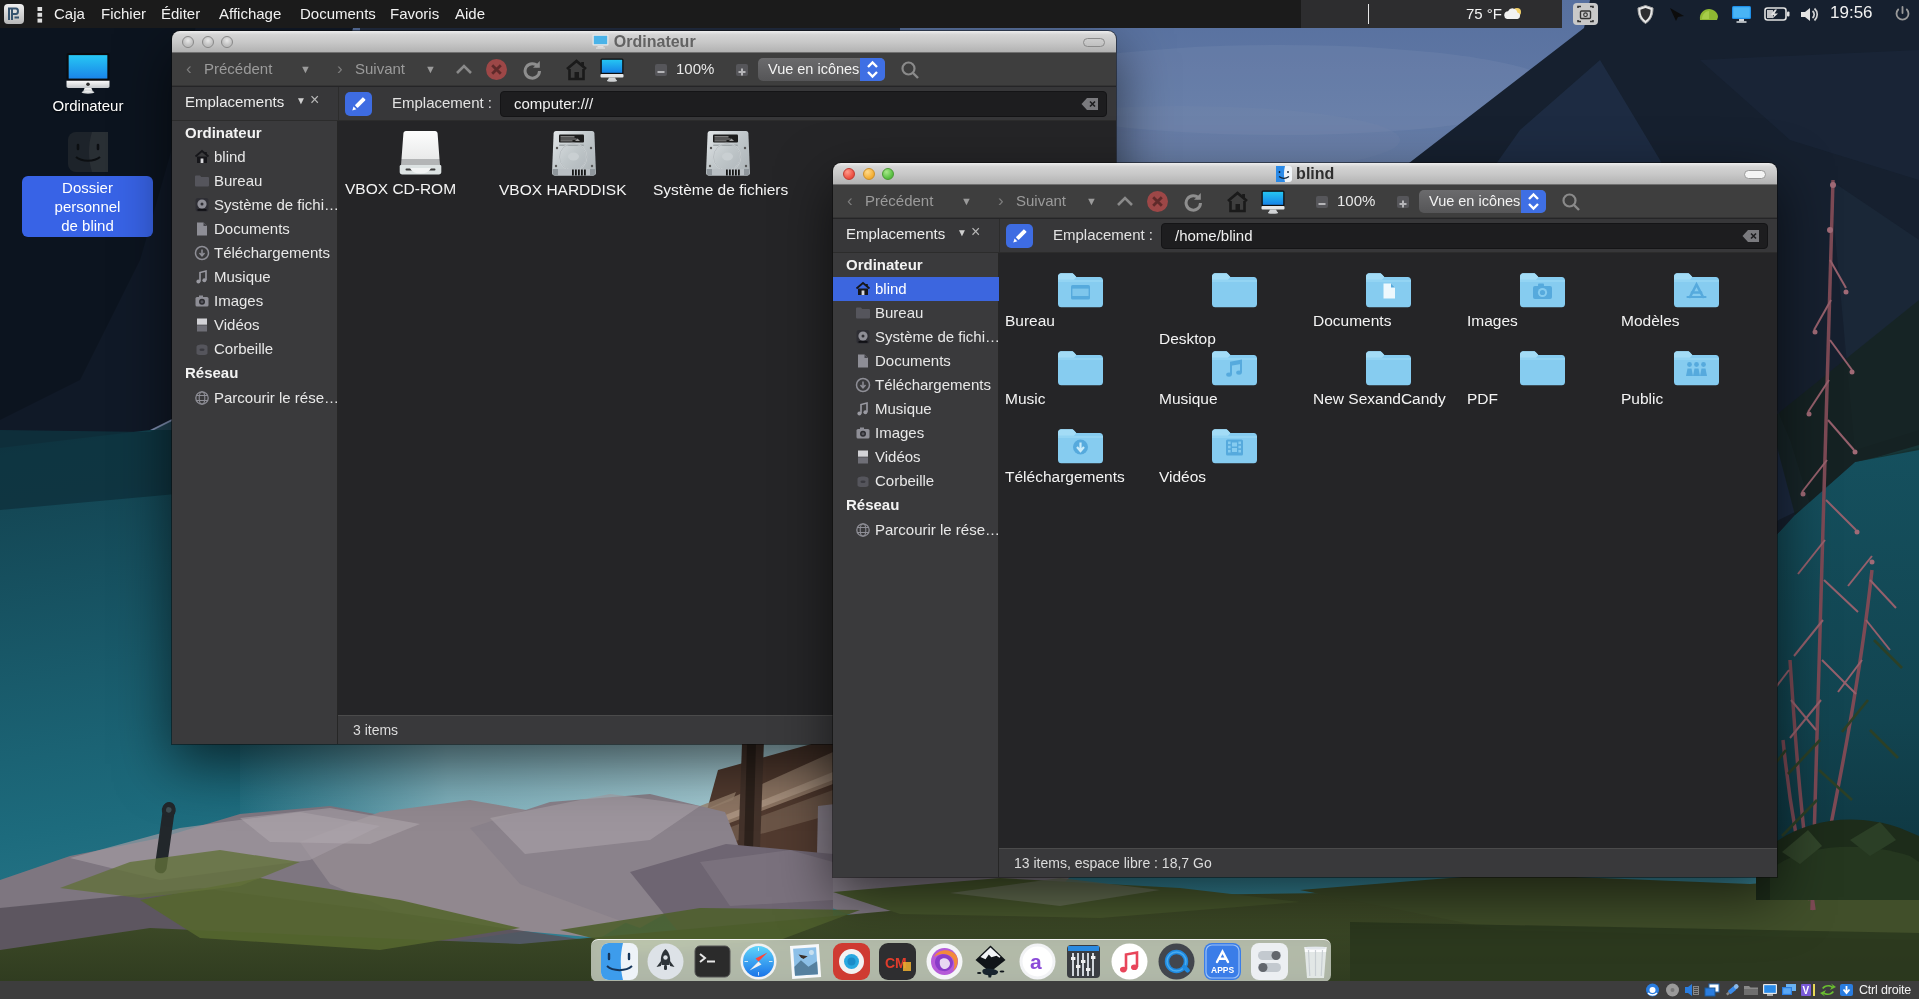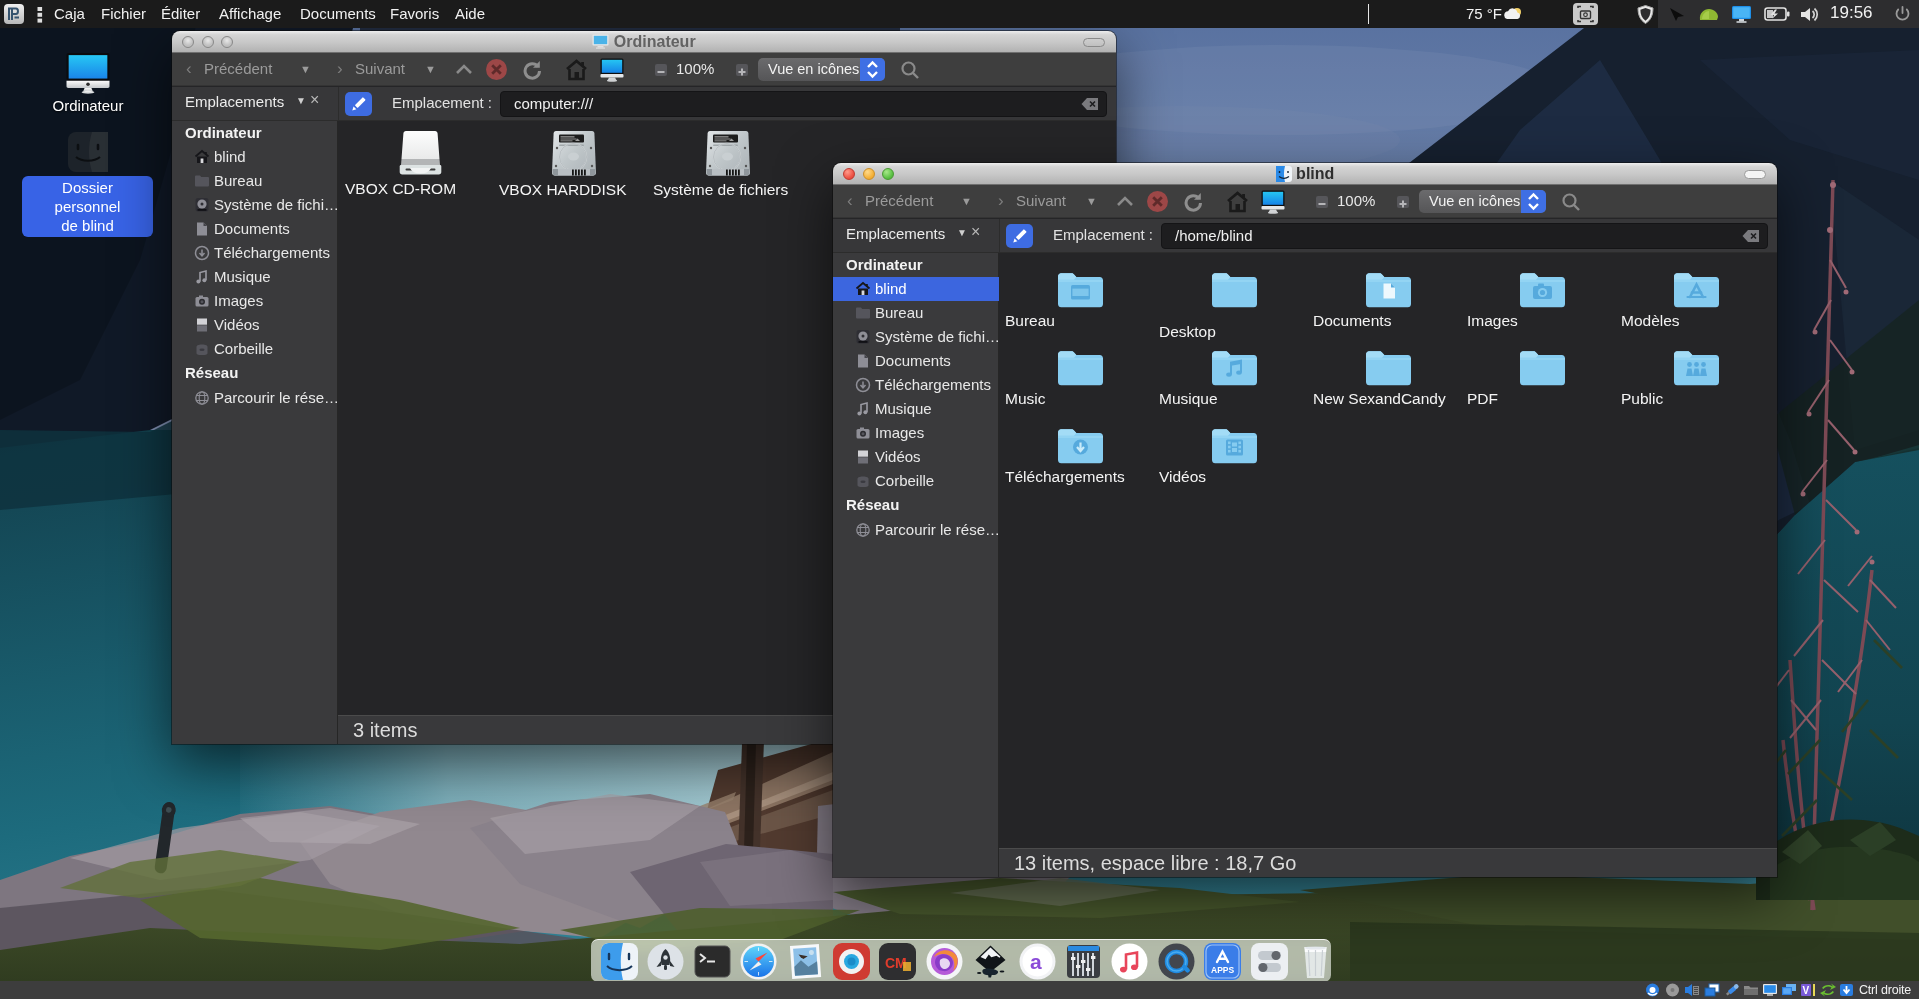--- a/index.html
+++ b/index.html
@@ -1,34 +1,34 @@
 <!DOCTYPE html>
 <html><head><meta charset="utf-8"><title>d</title><style>
 *{margin:0;padding:0;box-sizing:border-box}
 html,body{width:1919px;height:999px;overflow:hidden;font-family:"Liberation Sans",sans-serif;background:#222}
 #stage{position:relative;width:1919px;height:999px;overflow:hidden}
 .abs{position:absolute}
 
-#menubar{position:absolute;left:0;top:0;width:1919px;height:28px;background:#1b1b1b;color:#f1f1f1;font-size:15px;z-index:50}
+#menubar{position:absolute;left:0;top:0;width:1562px;height:28px;background:#1b1b1b;color:#f1f1f1;font-size:15px;z-index:50}
 #menubar .mi{position:absolute;top:4px;line-height:20px}
 #traysec{position:absolute;right:0;top:0;width:261px;height:28px;background:#2d2d2f}
 
 .win{position:absolute;border-radius:8px 8px 0 0;box-shadow:0 0 0 1px rgba(10,10,10,.5),0 20px 55px rgba(0,0,0,.6);background:#252527}
 .titlebar{position:absolute;left:0;top:0;right:0;height:22px;border-radius:8px 8px 0 0;
  background:linear-gradient(#ededed,#d4d4d4 18%,#c7c7c7 55%,#b2b2b2);border-bottom:1px solid #6f6f6f}
 .title{position:absolute;top:0;left:0;right:0;text-align:center;font-size:16px;font-weight:bold;line-height:22px}
 .tlights{position:absolute;left:10px;top:5px;height:13px}
 .tlights span{display:inline-block;width:12px;height:12px;border-radius:50%;margin-right:7.5px;vertical-align:top}
 .holo span{background:radial-gradient(circle at 50% 35%,#e8e8e8,#c0c0c0 60%);border:1px solid #888}
 .pill{position:absolute;right:11px;top:7px;width:22px;height:9px;border-radius:5px}
 .toolbar{position:absolute;left:0;top:22px;right:0;height:33px;background:#3e3e3e;border-bottom:1px solid #343434;color:#9b9b9b;font-size:15px}
 .locrow{position:absolute;left:0;top:56px;right:0;height:34px;background:#373739;border-bottom:1px solid #2c2c2c;color:#ececec;font-size:15px}
 .sidebar{position:absolute;left:0;top:90px;bottom:0;width:166px;background:#3a3a3c;border-right:1px solid #262626;color:#e8e8e8;font-size:15px}
 .content{position:absolute;left:166px;top:90px;right:0;bottom:0;background:#252527}
-.statusbar{position:absolute;left:0;right:0;bottom:0;height:29px;background:#39393b;border-top:1px solid #4b4b4b;color:#dcdcdc;font-size:20px;line-height:28px;padding-left:15px}
+.statusbar{position:absolute;left:0;right:0;bottom:0;height:29px;background:#39393b;border-top:1px solid #4b4b4b;color:#dcdcdc;font-size:14px;line-height:28px;padding-left:15px}
 .srow{position:absolute;left:0;width:166px;height:24px;line-height:24px;white-space:nowrap}
 .srow svg{position:absolute;left:22px;top:4px}
 .srow .stx{position:absolute;left:42px;top:0}
 .shead{position:absolute;left:13px;width:150px;height:24px;line-height:24px;font-weight:bold;color:#f3f3f3}
 .gitem{position:absolute;width:150px;color:#f4f4f4;font-size:15.5px;line-height:18.5px}
 .gitem svg{display:block;margin:0 auto}
 .tbt{position:absolute;top:0;height:33px;line-height:32px}
 
 #dock{position:absolute;left:591px;top:939px;width:740px;height:43px;background:rgba(246,248,245,.62);border-radius:7px;border-top:1px solid rgba(255,255,255,.85);backdrop-filter:blur(6px) brightness(1.3);z-index:40}
 #dock .di{position:absolute;top:3px;width:37px;height:37px}
@@ -714,21 +714,21 @@
             </g>
           </svg>
           <div style="margin-top:3px">Bureau</div>
         </div>
         <div class="gitem" style="left:160px;top:18px">
           <svg width="47" height="38" viewBox="0 0 47 38">
 <path d="M1,5.5 C1,3.6 2.4,2.2 4.2,2.2 L14.5,2.2 C15.6,2.2 16.3,2.6 17,3.4 L19.3,6 L42.8,6 C44.7,6 46,7.3 46,9.2 L46,33 C46,35 44.7,36.3 42.8,36.3 L4.2,36.3 C2.4,36.3 1,35 1,33 Z" fill="#86ccf0"></path>
 <path d="M1,8.8 L1,5.5 C1,3.6 2.4,2.2 4.2,2.2 L14.5,2.2 C15.6,2.2 16.3,2.6 17,3.4 L19.3,6 L17,8.8 Z" fill="#a3dcf6"></path>
 <path d="M1,9 L46,9 L46,11 L1,11 Z" fill="#93d4f3"></path>
 </svg>
-          <div style="margin-top:14px">Desktop</div>
+          <div style="margin-top:21px">Desktop</div>
         </div>
         <div class="gitem" style="left:314px;top:18px">
           <svg width="47" height="38" viewBox="0 0 47 38">
 <path d="M1,5.5 C1,3.6 2.4,2.2 4.2,2.2 L14.5,2.2 C15.6,2.2 16.3,2.6 17,3.4 L19.3,6 L42.8,6 C44.7,6 46,7.3 46,9.2 L46,33 C46,35 44.7,36.3 42.8,36.3 L4.2,36.3 C2.4,36.3 1,35 1,33 Z" fill="#86ccf0"></path>
 <path d="M1,8.8 L1,5.5 C1,3.6 2.4,2.2 4.2,2.2 L14.5,2.2 C15.6,2.2 16.3,2.6 17,3.4 L19.3,6 L17,8.8 Z" fill="#a3dcf6"></path>
 <path d="M1,9 L46,9 L46,11 L1,11 Z" fill="#93d4f3"></path>
 <path d="M18.5,12.5 L26,12.5 L30,16.5 L30,27.5 L18.5,27.5 Z" fill="#fff" opacity="0.85"></path>
             <path d="M26,12.5 L26,16.5 L30,16.5 Z" fill="#56aadd"></path>
           </svg>
           <div style="margin-top:3px">Documents</div>

